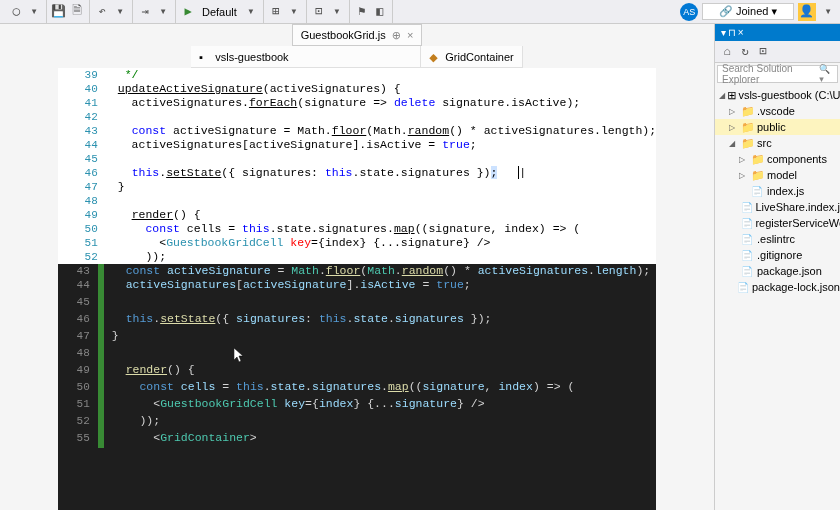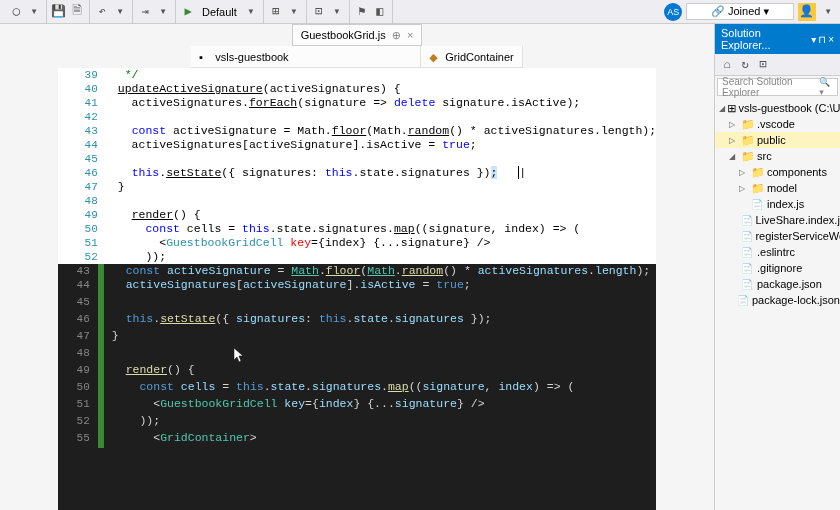--- a/index.html
+++ b/index.html
@@ -4,21 +4,21 @@
 <style>
 * { margin: 0; padding: 0; box-sizing: border-box; }
 body { font-family: Consolas, 'Courier New', monospace; font-size: 12px; background: #f5f5f5; width: 840px; height: 510px; overflow: hidden; }
 .toolbar { background: #eeeef2; height: 24px; display: flex; align-items: center; padding: 0 4px; border-bottom: 1px solid #ccc; }
 .toolbar-group { display: flex; align-items: center; gap: 2px; padding: 0 4px; border-right: 1px solid #ccc; height: 100%; }
 .toolbar-icon { width: 16px; height: 16px; display: flex; align-items: center; justify-content: center; color: #555; cursor: pointer; }
 .toolbar-text { font-family: 'Segoe UI', sans-serif; font-size: 11px; padding: 0 4px; }
 .play-icon { color: #388a34; }
 .toolbar-spacer { flex: 1; }
 .avatar { width: 18px; height: 18px; border-radius: 50%; background: #0078d4; color: white; font-size: 9px; display: flex; align-items: center; justify-content: center; font-family: 'Segoe UI', sans-serif; }
-.joined-badge { background: #fff; border: 1px solid #ccc; padding: 1px 24px; font-family: 'Segoe UI', sans-serif; font-size: 11px; margin: 0 4px; }
+.joined-badge { background: #fff; border: 1px solid #ccc; padding: 1px 16px; font-family: 'Segoe UI', sans-serif; font-size: 11px; margin: 0 4px; }
 .avatar-yellow { width: 18px; height: 18px; background: #ffc83d; display: flex; align-items: center; justify-content: center; }
 .main-container { display: flex; height: 486px; }
 .editor-area { flex: 1; display: flex; flex-direction: column; overflow: hidden; align-items: center; }
 .tab-bar { background: #f3f3f3; height: 22px; display: flex; border-bottom: 1px solid #ccc; }
 .tab { background: #fcfcfc; padding: 2px 8px; font-family: 'Segoe UI', sans-serif; font-size: 11px; border: 1px solid #ccc; border-bottom: none; display: flex; align-items: center; gap: 6px; }
 .tab-close { color: #888; cursor: pointer; }
 .breadcrumb-bar { background: #fcfcfc; height: 22px; display: flex; align-items: center; border-bottom: 1px solid #e0e0e0; font-family: 'Segoe UI', sans-serif; font-size: 11px; }
 .breadcrumb-item { padding: 0 8px; display: flex; align-items: center; gap: 4px; border-right: 1px solid #e0e0e0; height: 100%; }
 .breadcrumb-icon { width: 12px; height: 12px; }
 .code-editor { flex: 1; display: flex; flex-direction: column; overflow: hidden; }
@@ -35,21 +35,21 @@
 .fn { color: #000; text-decoration: underline; }
 .lit { color: #0000ff; }
 .com { color: #008000; }
 .type { color: #2b91af; }
 .prop { color: #000; }
 .this { color: #0000ff; }
 .del { color: #0000ff; }
 .dark .kw { color: #569cd6; }
 .dark .fn { color: #dcdcaa; }
 .dark .lit { color: #569cd6; }
-.dark .type { color: #4ec9b0; text-decoration: underline; }
+.dark .type { color: #4ec9b0; }
 .dark .this { color: #569cd6; }
 .dark .var { color: #9cdcfe; }
 .dark .prop { color: #9cdcfe; }
 .dark .tag { color: #4ec9b0; }
 .dark .attr { color: #9cdcfe; }
 .jsx-tag { color: #2b91af; }
 .jsx-attr { color: #ff0000; }
 .cursor { border-left: 1px solid #000; }
 .cursor-box { background: #cce2ff; }
 .solution-explorer { width: 126px; background: #f5f5f5; border-left: 1px solid #ccc; display: flex; flex-direction: column; }
@@ -168,21 +168,20 @@
         <div class="code-line" style="height:17px"><span class="gutter">50</span><span class="gutter-margin"></span><span class="code-content">    <span class="kw">const</span> <span class="var">cells</span> = <span class="this">this</span>.<span class="prop">state</span>.<span class="prop">signatures</span>.<span class="fn">map</span>((<span class="var">signature</span>, <span class="var">index</span>) =&gt; (</span></div>
         <div class="code-line" style="height:17px"><span class="gutter">51</span><span class="gutter-margin"></span><span class="code-content">      &lt;<span class="tag">GuestbookGridCell</span> <span class="attr">key</span>={<span class="var">index</span>} {...<span class="var">signature</span>} /&gt;</span></div>
         <div class="code-line" style="height:17px"><span class="gutter">52</span><span class="gutter-margin"></span><span class="code-content">    ));</span></div>
         <div class="code-line" style="height:17px"><span class="gutter">55</span><span class="gutter-margin"></span><span class="code-content">      &lt;<span class="tag">GridContainer</span>&gt;</span></div>
       </div>
     </div>
   </div>
 
   <div class="solution-explorer">
     <div class="se-header">
-      <span>Solution Explorer...</span>
       <div class="se-header-icons">
         <span>▾</span>
         <span>⊓</span>
         <span>×</span>
       </div>
     </div>
     <div class="se-toolbar">
       <span class="toolbar-icon">⌂</span>
       <span class="toolbar-icon">↻</span>
       <span class="toolbar-icon">⊡</span>

